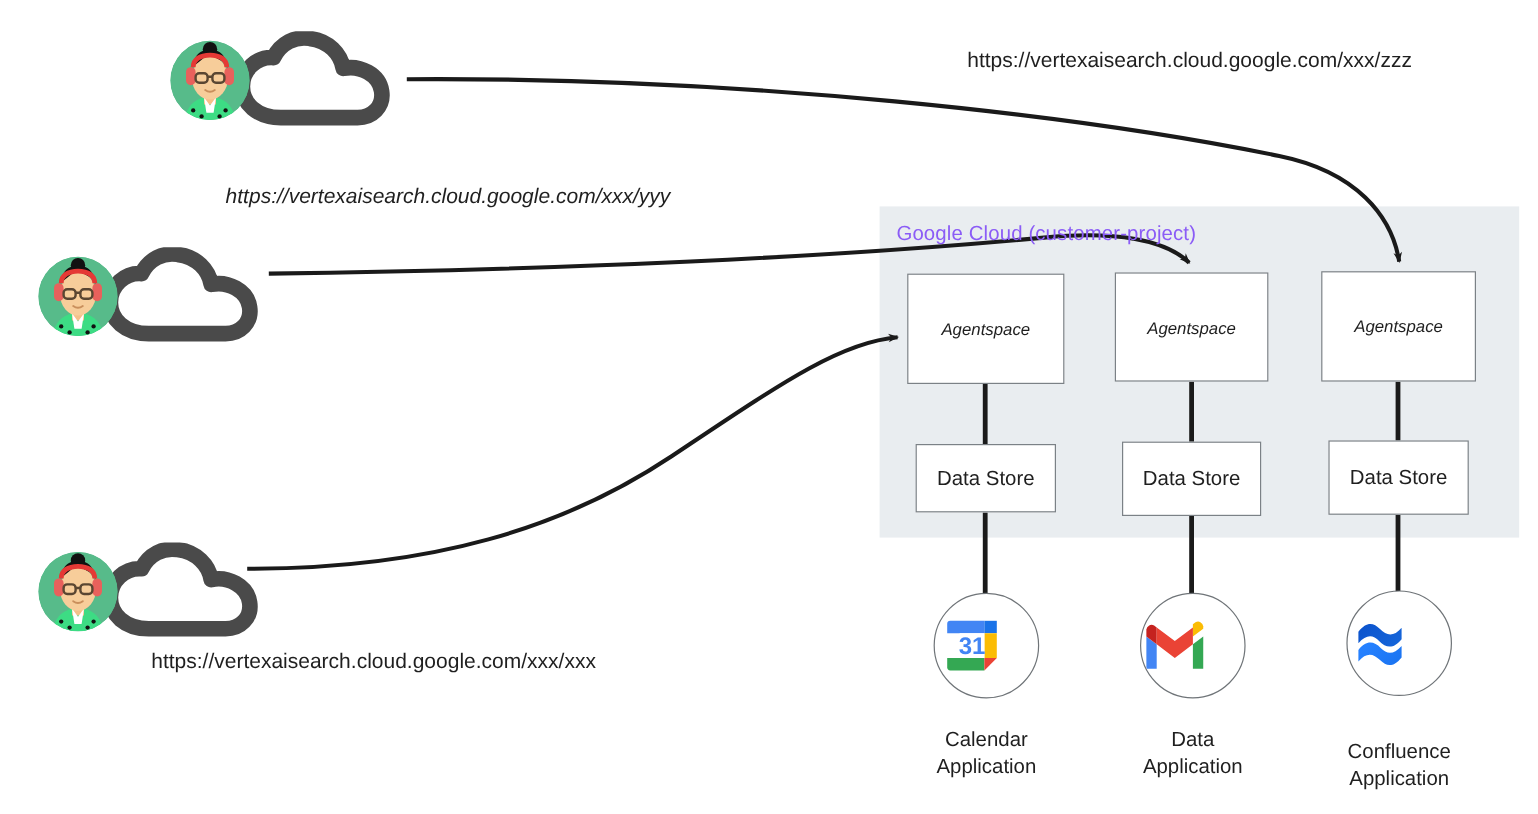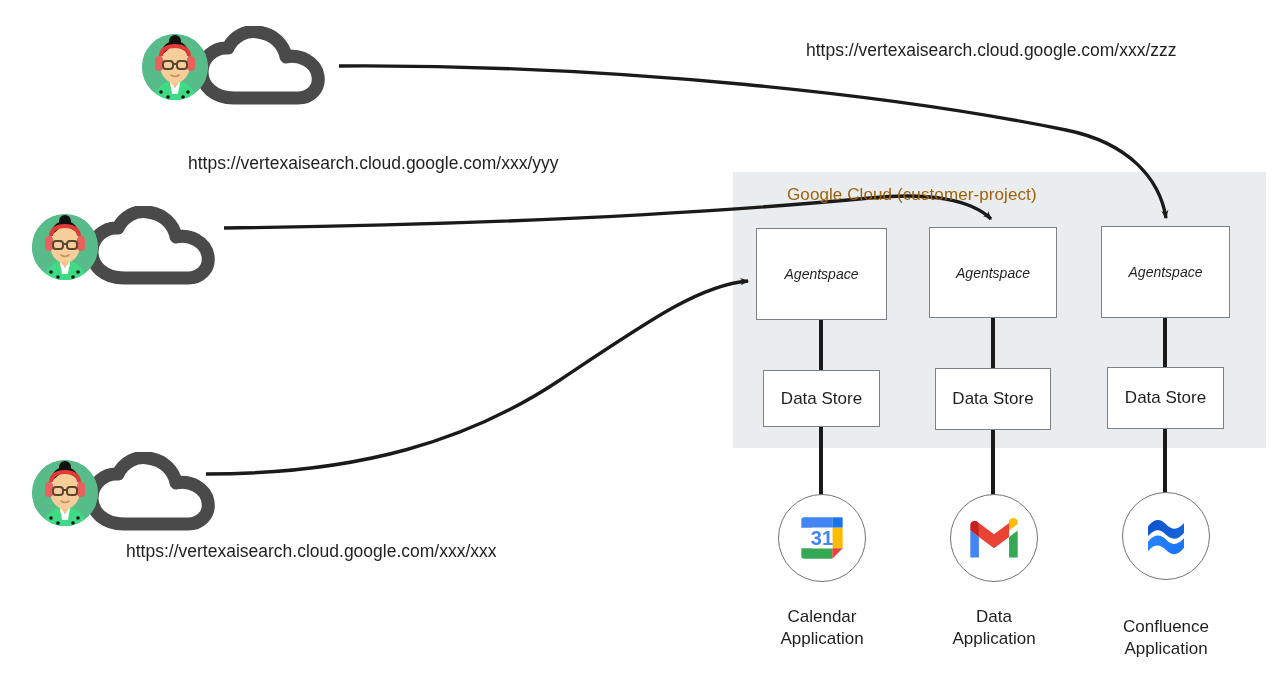--- a/index.html
+++ b/index.html
@@ -27,24 +27,23 @@
   .cloud-container {
     position: absolute;
     left: 733px; top: 172px;
     width: 533px; height: 276px;
     background: #e9edf0;
   }
   .cloud-container-label {
     position: absolute;
     left: 747px; top: 185px;
     font-size: 17px;
-    color: #a16207;
+    color: #8b5cf6;
     letter-spacing: .1px;
     white-space: nowrap;
-    margin-left: 40px;
   }
 
   
   .node-box {
     position: absolute;
     background: #ffffff;
     border: 1.6px solid #7b8186;
     display: flex;
     align-items: center;
     justify-content: center;
@@ -64,21 +63,21 @@
 
   
   .app-node { position: absolute; }
   .app-circle {
     width: 88px; height: 88px;
     border-radius: 50%;
     background: #ffffff;
     border: 1.4px solid #6f7478;
     display: flex;
     align-items: center;
-    justify-content: center;
+    justify-content: flex-start;
     overflow: hidden;
   }
   .app-label {
     position: absolute;
     left: 50%;
     transform: translateX(-50%);
     text-align: center;
     font-size: 17px;
     line-height: 22px;
     color: #1f1f1f;
@@ -107,21 +106,21 @@
 
   
   .caption {
     position: absolute;
     font-size: 17.5px;
     line-height: 30px;
     color: #1f1f1f;
     white-space: nowrap;
   }
   .cap-conf { left: 806px; top: 35px; }
-  .cap-mail { left: 188px; top: 148px; }
+  .cap-mail { left: 188px; top: 148px; font-style: italic; }
   .cap-cal  { left: 126px; top: 536px; }
   .caption .cap-sub { display: block; }
 </style>
 </head>
 <body>
 
 <div id="canvas">
 
   <div class="cloud-container"></div>
 

